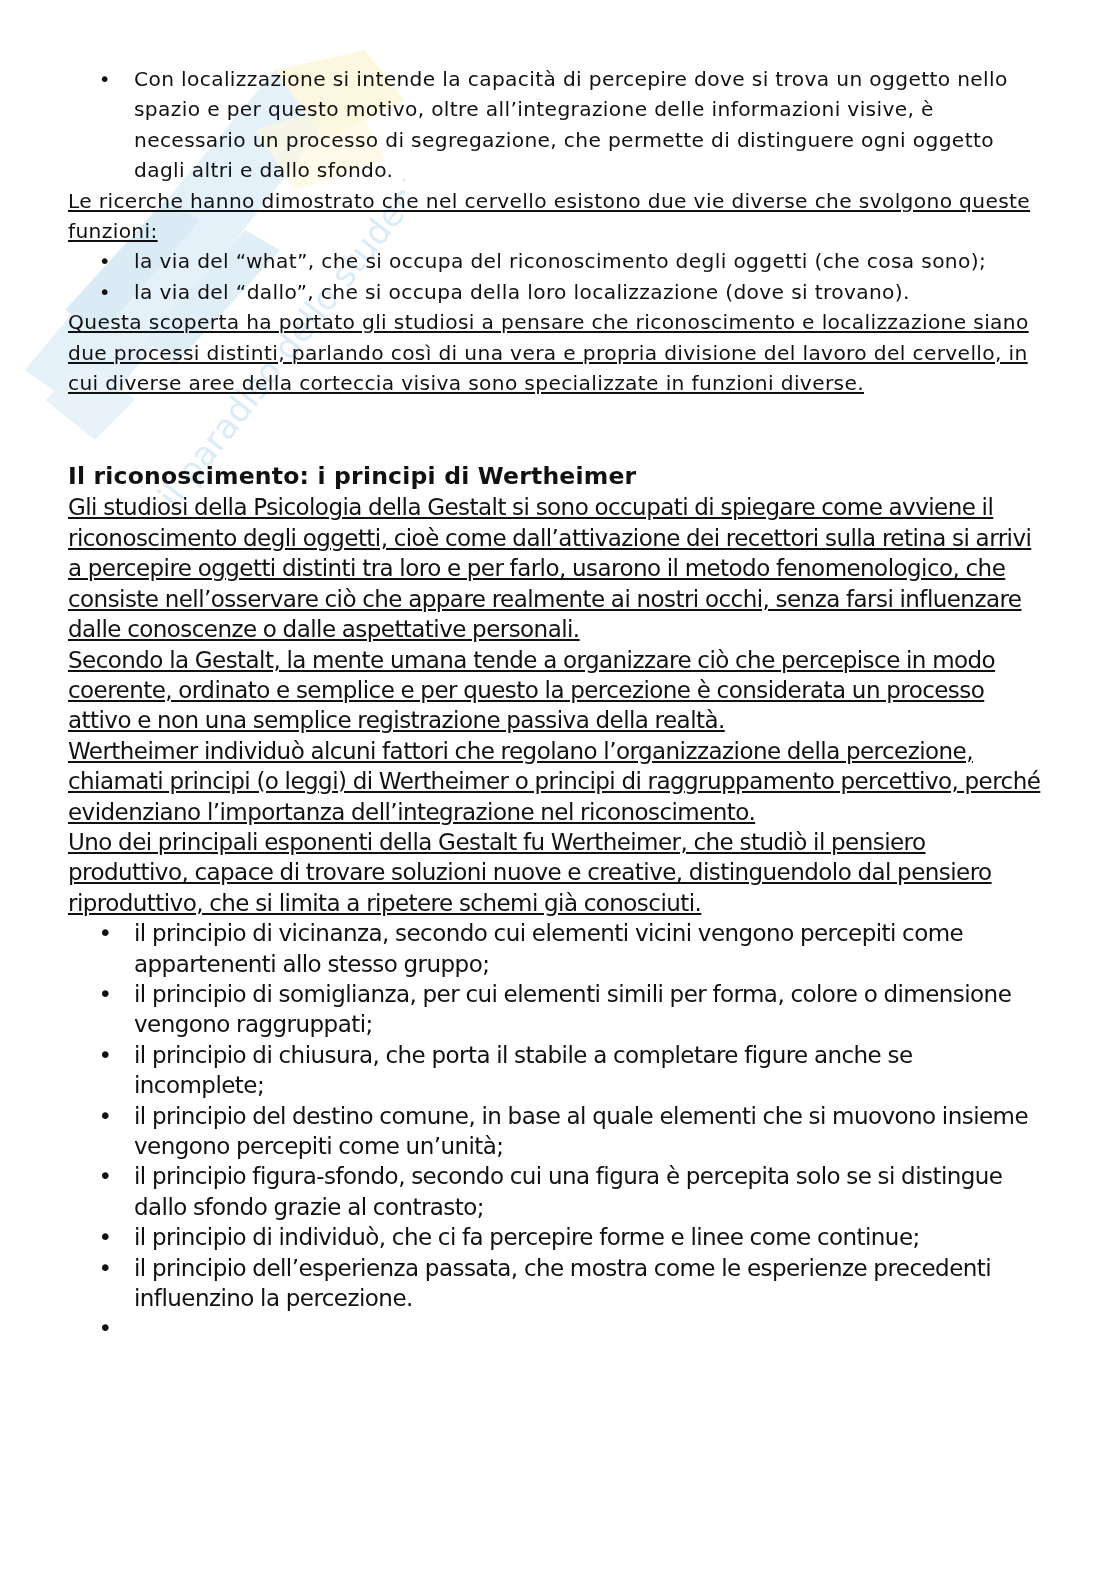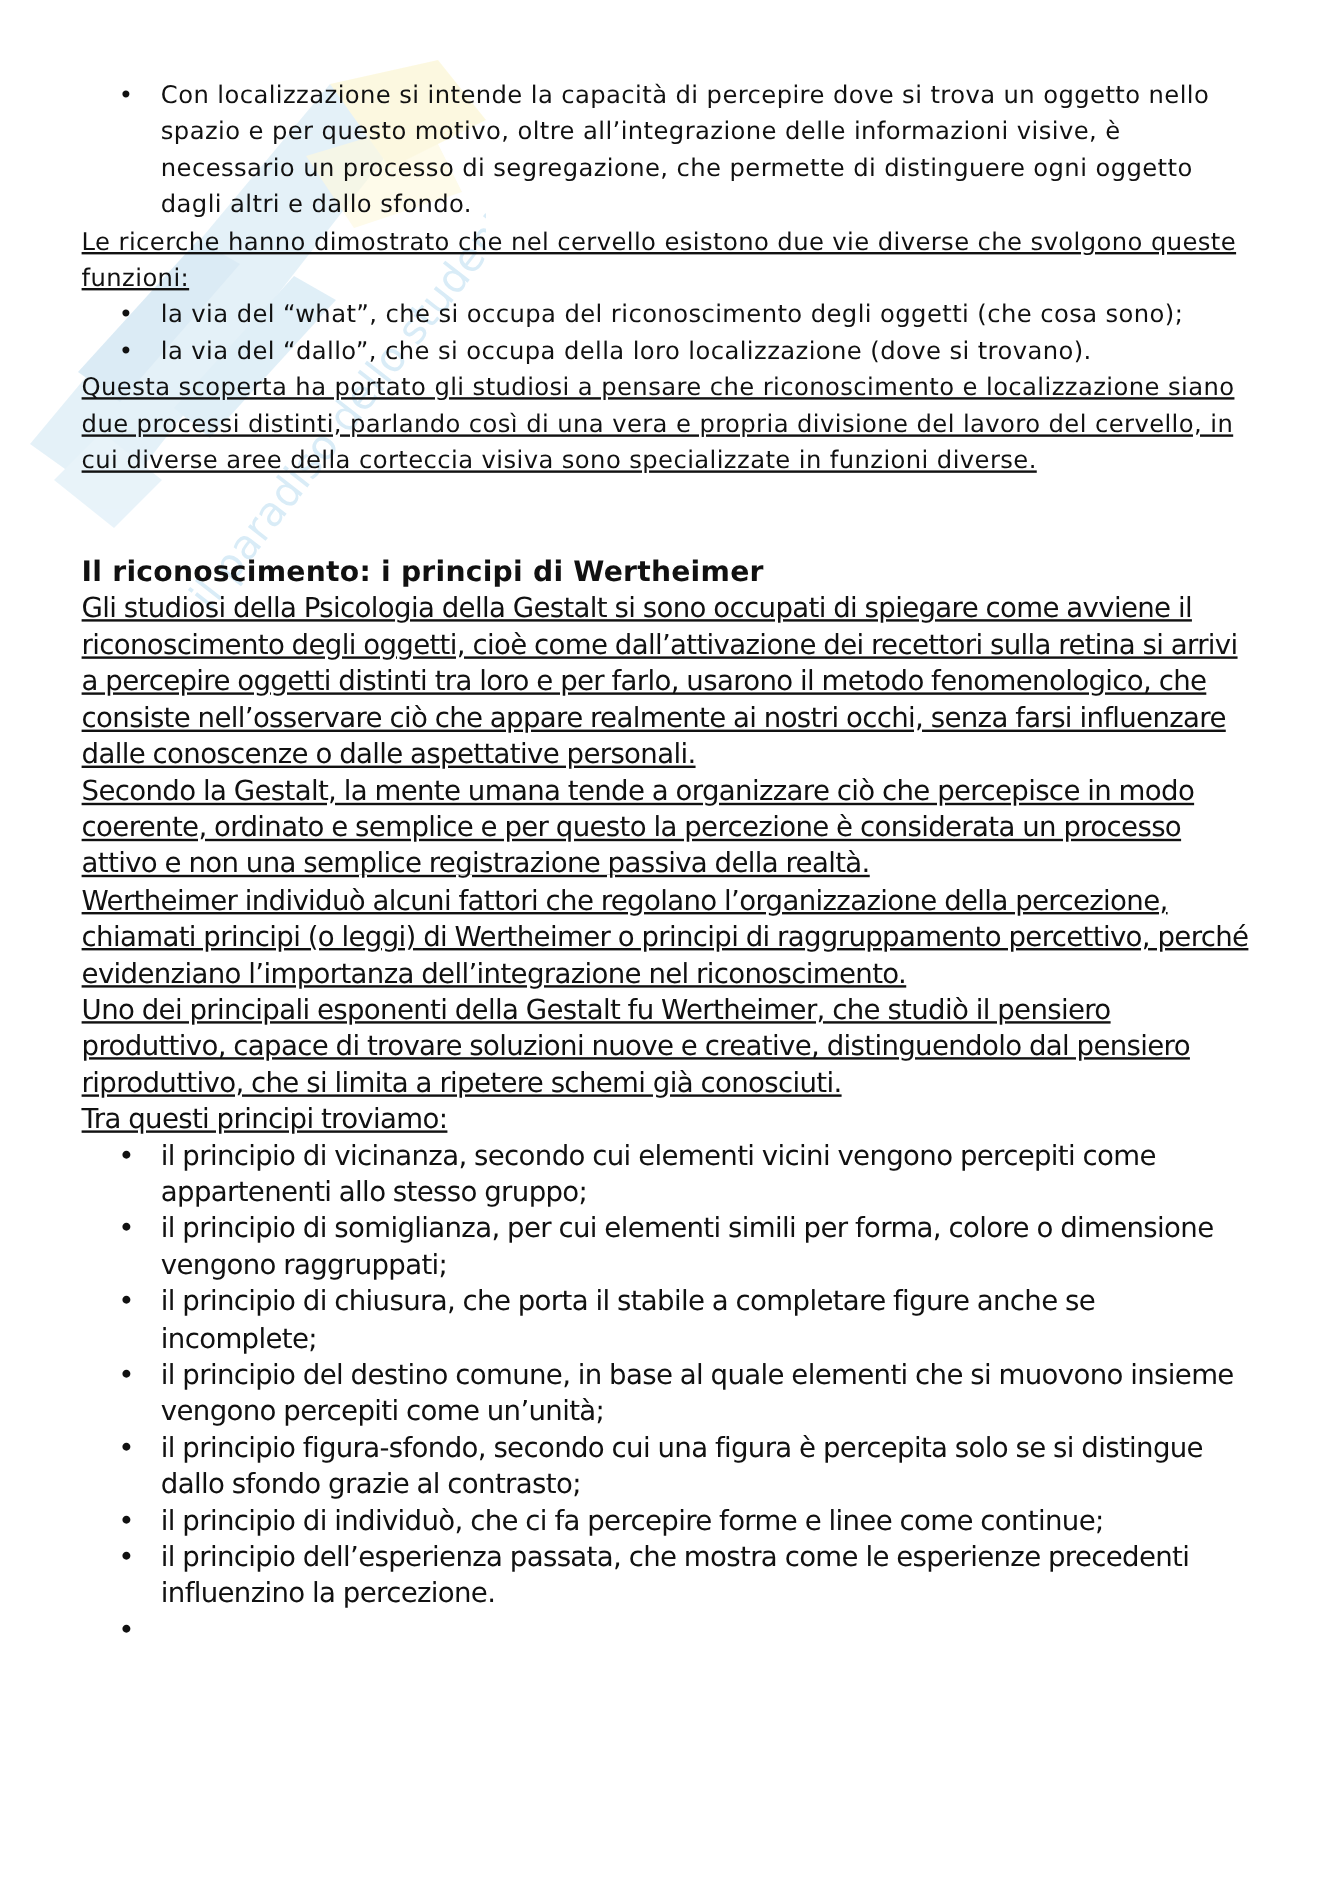--- a/index.html
+++ b/index.html
@@ -108,21 +108,20 @@
     <p class="para">Questa scoperta ha portato gli studiosi a pensare che riconoscimento e localizzazione siano due processi distinti, parlando così di una vera e propria divisione del lavoro del cervello, in cui diverse aree della corteccia visiva sono specializzate in funzioni diverse.</p>
   </section>
 
   <h2 class="heading">Il riconoscimento: i principi di Wertheimer</h2>
 
   <section class="second-block">
     <p class="para">Gli studiosi della Psicologia della Gestalt si sono occupati di spiegare come avviene il riconoscimento degli oggetti, cioè come dall’attivazione dei recettori sulla retina si arrivi a percepire oggetti distinti tra loro e per farlo, usarono il metodo fenomenologico, che consiste nell’osservare ciò che appare realmente ai nostri occhi, senza farsi influenzare dalle conoscenze o dalle aspettative personali.</p>
     <p class="para">Secondo la Gestalt, la mente umana tende a organizzare ciò che percepisce in modo coerente, ordinato e semplice e per questo la percezione è considerata un processo attivo e non una semplice registrazione passiva della realtà.</p>
     <p class="para">Wertheimer individuò alcuni fattori che regolano l’organizzazione della percezione, chiamati principi (o leggi) di Wertheimer o principi di raggruppamento percettivo, perché evidenziano l’importanza dell’integrazione nel riconoscimento.</p>
     <p class="para">Uno dei principali esponenti della Gestalt fu Wertheimer, che studiò il pensiero produttivo, capace di trovare soluzioni nuove e creative, distinguendolo dal pensiero riproduttivo, che si limita a ripetere schemi già conosciuti.</p>
-    <p class="para">Tra questi principi troviamo:</p>
     <ul class="bullets">
       <li><span class="dot">•</span><span>il principio di vicinanza, secondo cui elementi vicini vengono percepiti come appartenenti allo stesso gruppo;</span></li>
       <li><span class="dot">•</span><span>il principio di somiglianza, per cui elementi simili per forma, colore o dimensione vengono raggruppati;</span></li>
       <li><span class="dot">•</span><span>il principio di chiusura, che porta il stabile a completare figure anche se incomplete;</span></li>
       <li><span class="dot">•</span><span>il principio del destino comune, in base al quale elementi che si muovono insieme vengono percepiti come un’unità;</span></li>
       <li><span class="dot">•</span><span>il principio figura-sfondo, secondo cui una figura è percepita solo se si distingue dallo sfondo grazie al contrasto;</span></li>
       <li><span class="dot">•</span><span>il principio di individuò, che ci fa percepire forme e linee come continue;</span></li>
       <li><span class="dot">•</span><span>il principio dell’esperienza passata, che mostra come le esperienze precedenti influenzino la percezione.</span></li>
       <li><span class="dot">•</span></li>
     </ul>

